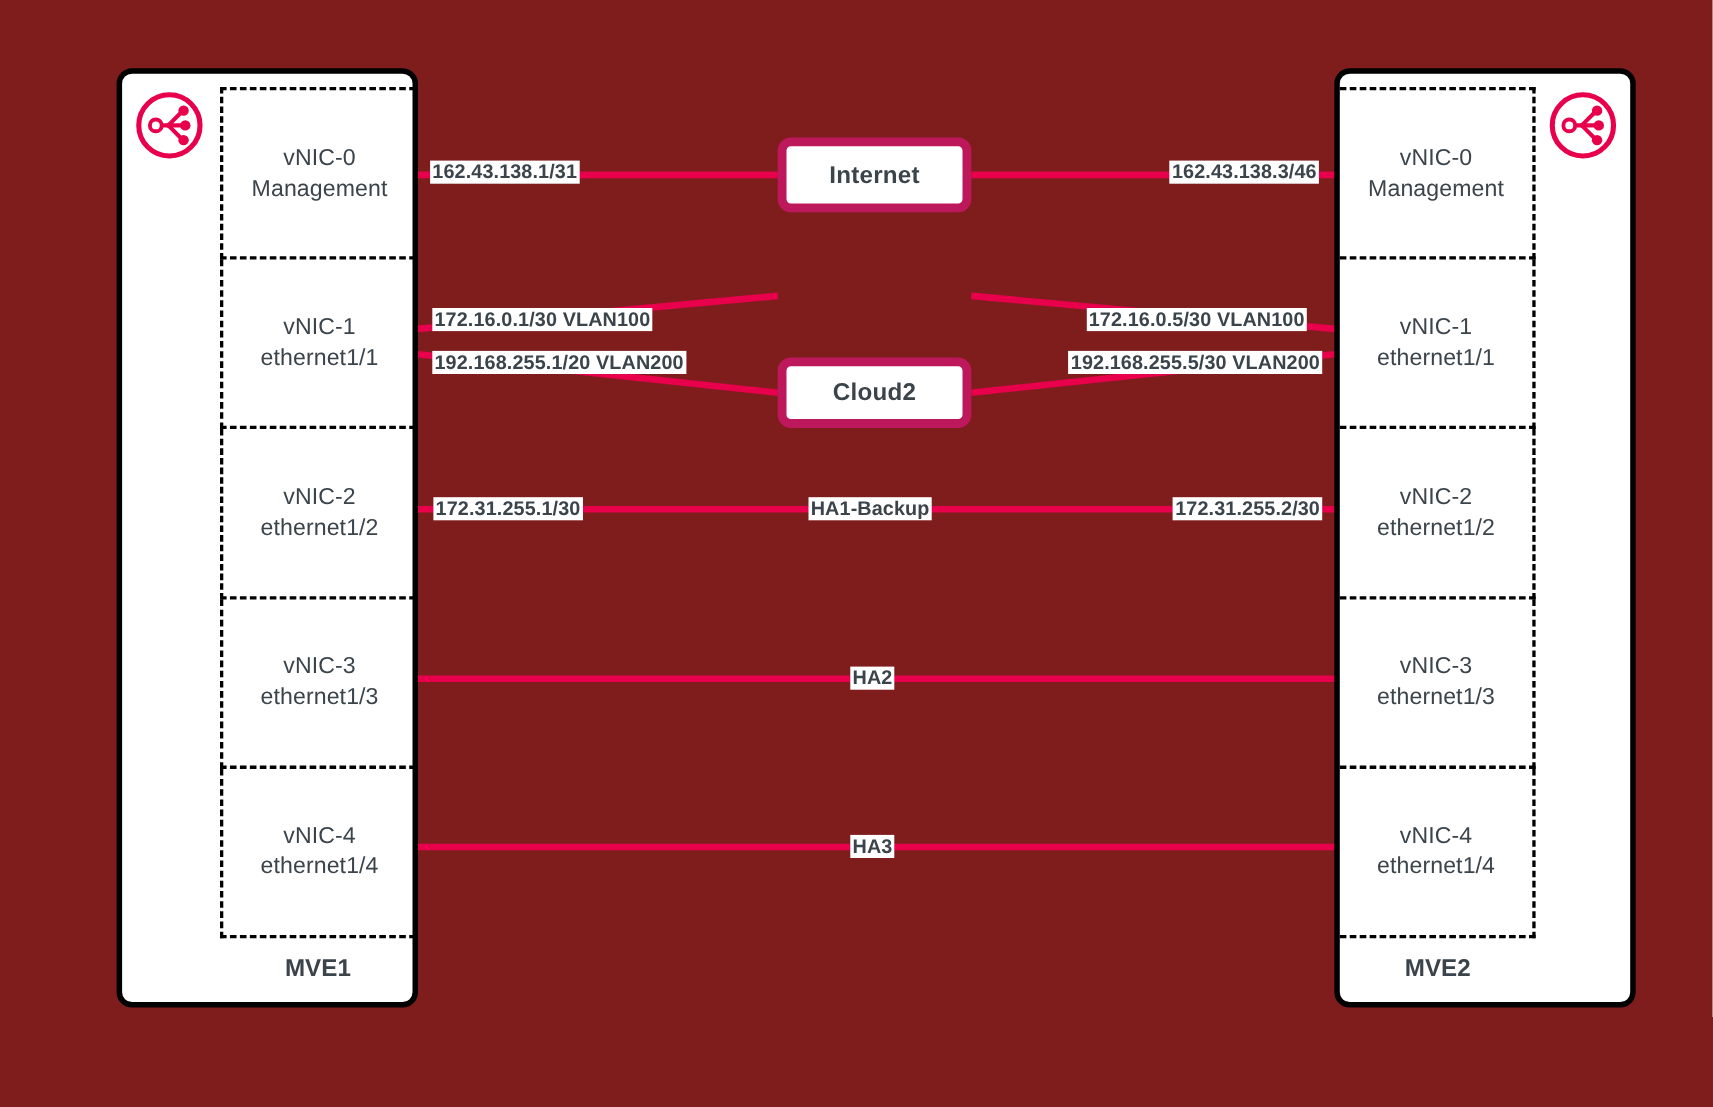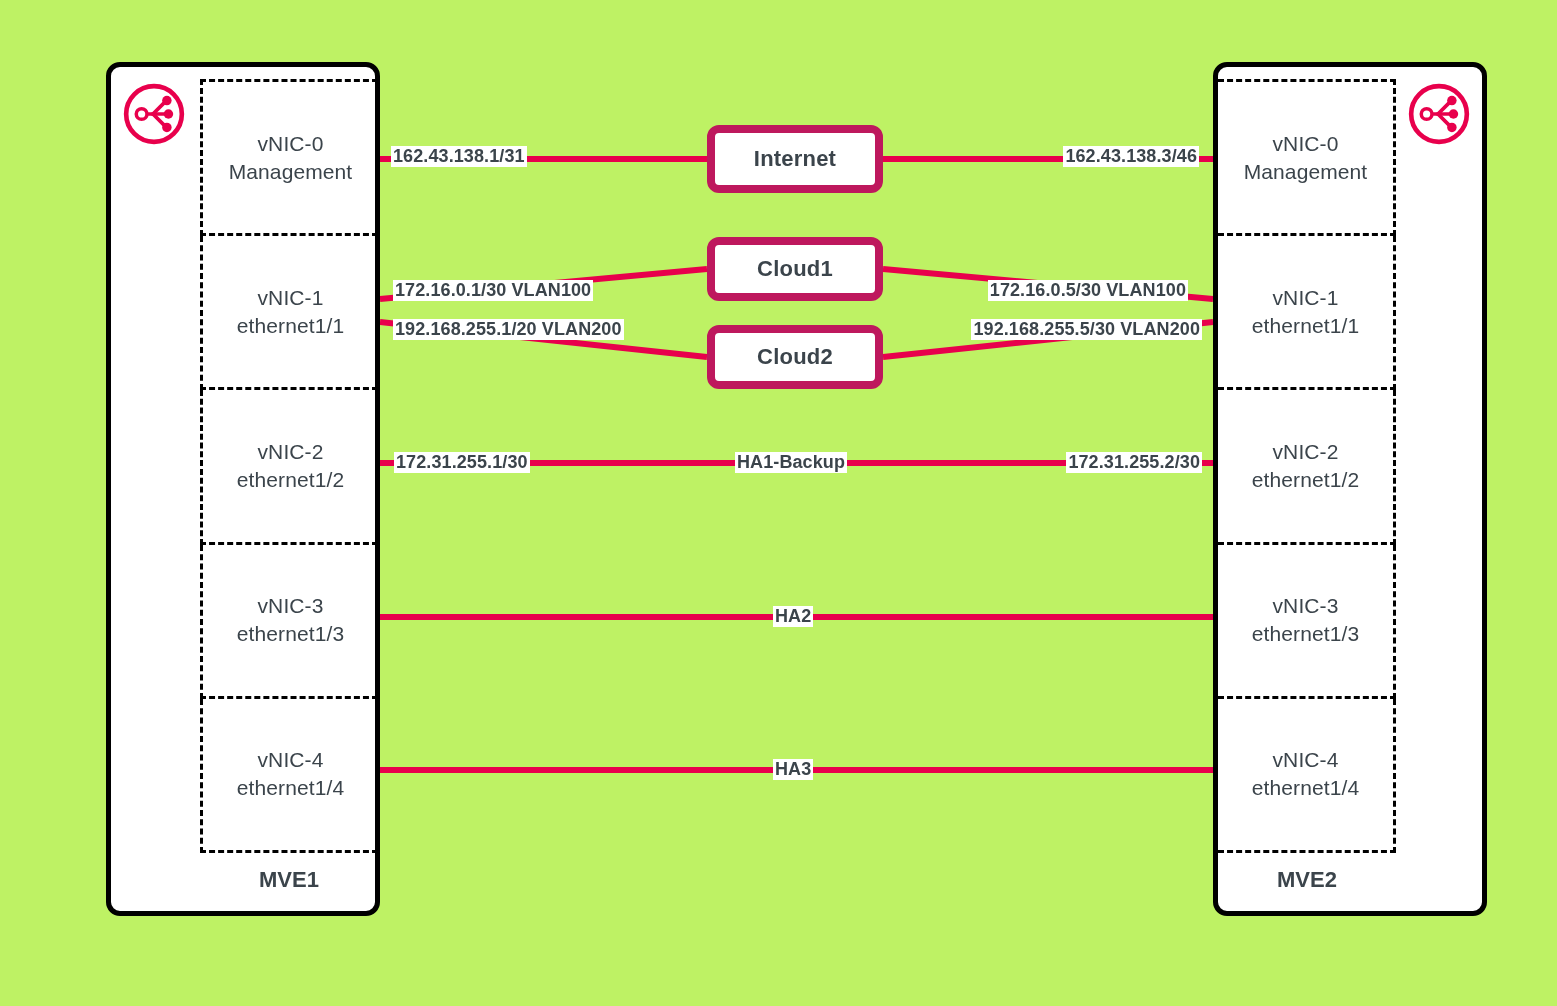--- a/index.html
+++ b/index.html
@@ -7,21 +7,21 @@
     padding: 0;
     background: #ffffff;
   }
   body {
     font-family: "Liberation Sans", sans-serif;
   }
   #canvas {
     position: relative;
     width: 1557px;
     height: 1006px;
-    background: #bef264;
+    background: #7f1d1d;
     overflow: hidden;
   }
   
   #wires {
     position: absolute;
     left: 0;
     top: 0;
     width: 1557px;
     height: 1006px;
   }
@@ -237,21 +237,20 @@
       <div class="nic-cell">
         <div class="nic-label">vNIC-4</div>
         <div class="nic-label">ethernet1/4</div>
       </div>
     </div>
 
     <div class="device-name" id="device-name-right">MVE2</div>
   </div>
 
   <div class="node-box" id="node-internet">Internet</div>
-  <div class="node-box" id="node-cloud1">Cloud1</div>
   <div class="node-box" id="node-cloud2">Cloud2</div>
 
   <div class="link-label lbl-left" style="left:391px;  top:146px;">162.43.138.1/31</div>
   <div class="link-label lbl-right" style="right:358px; top:146px;">162.43.138.3/46</div>
 
   <div class="link-label lbl-left" style="left:393px;  top:280px;">172.16.0.1/30 VLAN100</div>
   <div class="link-label lbl-right" style="right:369px; top:280px;text-align:center;">172.16.0.5/30 VLAN100</div>
 
   <div class="link-label lbl-left" style="left:393px;  top:319px;">192.168.255.1/20 VLAN200</div>
   <div class="link-label lbl-right" style="right:355px; top:319px;">192.168.255.5/30 VLAN200</div>

